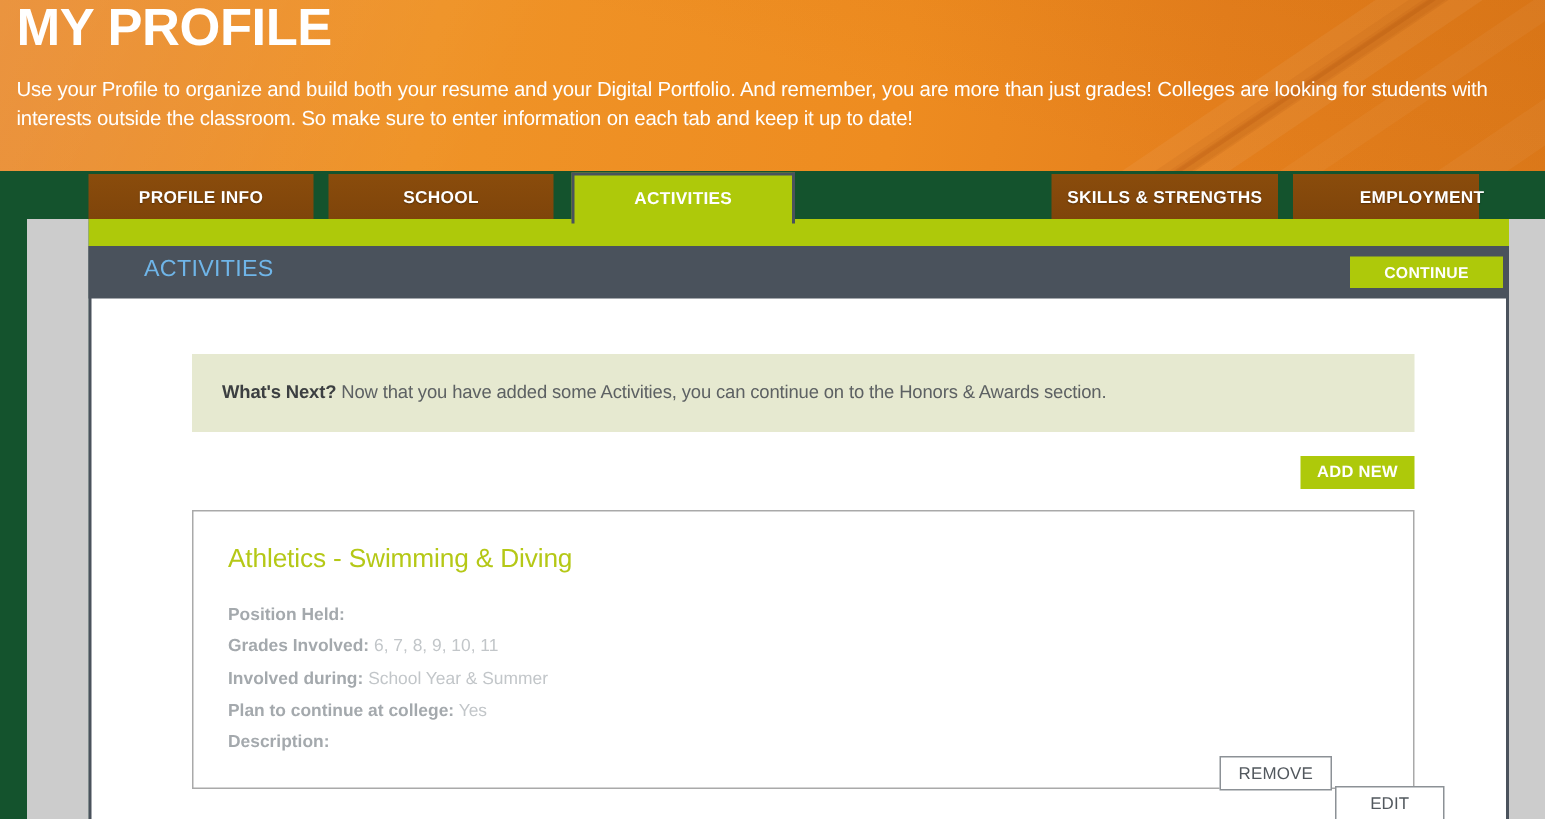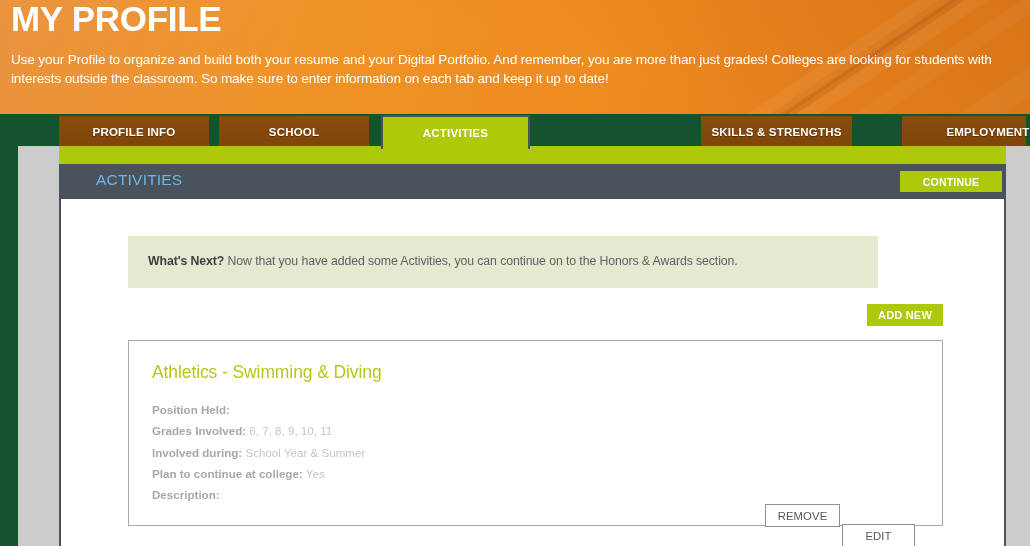--- a/index.html
+++ b/index.html
@@ -95,21 +95,21 @@
     text-shadow: none;
     z-index: 4;
   }
 
   
   .tab.t0 { left: 59px;  width: 150px; }
   .tab.t1 { left: 219px; width: 150px; }
   .tab.t2 { left: 381px; width: 149px; }
   .tab.t3 { left: 541px; width: 150px; }
   .tab.t4 { left: 701px; width: 151px; }
-  .tab.t5 { left: 902px; width: 124px; padding-left: 48px; }
+  .tab.t5 { left: 862px; width: 124px; padding-left: 48px; }
 
   
   .greenbar {
     position: absolute;
     left: 59px; top: 146px;
     width: 953px; height: 18px;
     background: #aec90a;
   }
 
   
@@ -163,21 +163,21 @@
     justify-content: center;
     border: none;
     cursor: pointer;
     font-family: "Liberation Sans", sans-serif;
   }
 
   
   .whatsnext {
     position: absolute;
     left: 128px; top: 236px;
-    width: 750px; height: 52px;
+    width: 815px; height: 52px;
     background: #e6e9d0;
   }
   .whatsnext-inner {
     position: absolute;
     left: 20px; top: 16px;
     font-size: 12.3px;
     color: #5d6163;
     line-height: 18px;
     letter-spacing: -0.1px;
   }
@@ -233,21 +233,21 @@
   .field-label {
     font-weight: bold;
     color: #a4a9ad;
   }
   .field-value {
     color: #c2c6c9;
   }
 
   .card-actions {
     position: absolute;
-    left: 636px; top: 163px;
+    left: 684px; top: 163px;
     width: 150px; height: 23px;
     display: flex;
   }
   .btn-card {
     height: 23px;
     background: #ffffff;
     border: 1px solid #8c9196;
     color: #52585e;
     font-size: 11.3px;
     letter-spacing: 0.1px;

